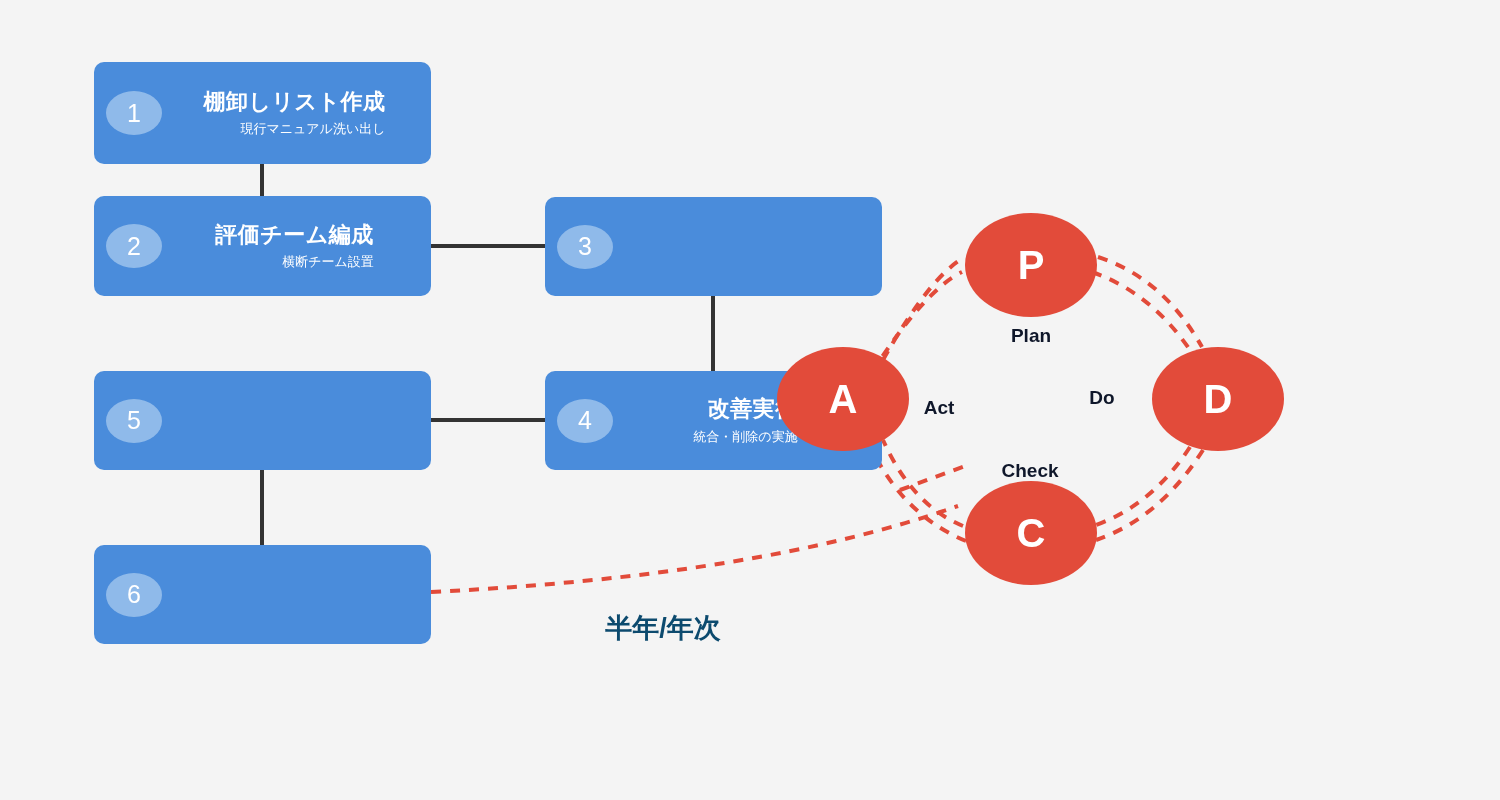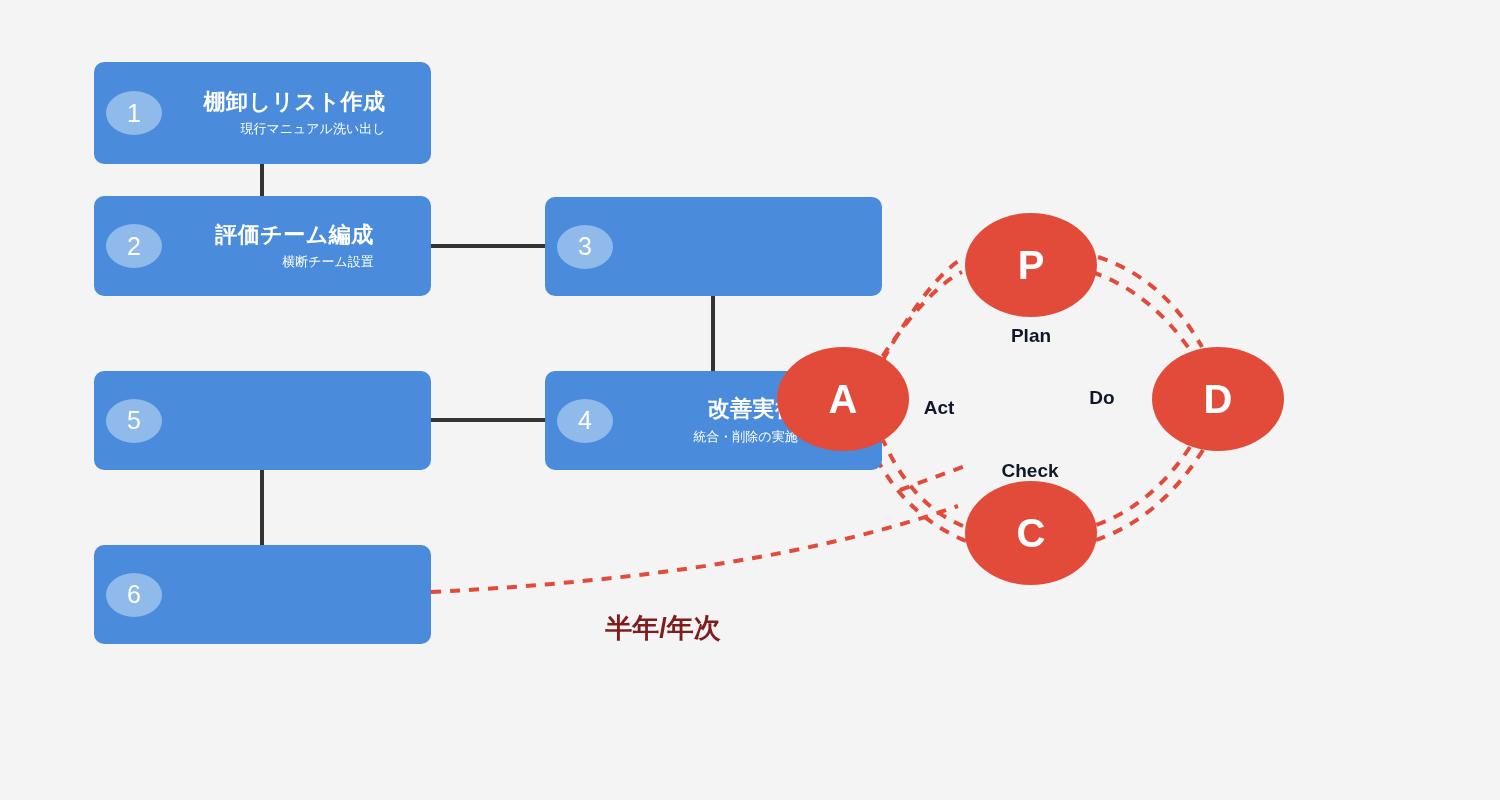--- a/index.html
+++ b/index.html
@@ -94,21 +94,21 @@
   .pdca-label {
     position: absolute;
     color: #0f172a;
     font-size: 19px;
     font-weight: bold;
     white-space: nowrap;
     line-height: 1;
   }
   .cycle-caption {
     position: absolute;
-    color: #7f1d1d;
+    color: #0c4a6e;
     font-size: 27px;
     font-weight: bold;
     white-space: nowrap;
     line-height: 1;
   }
 </style>
 </head>
 <body>
 
 <div id="canvas">

